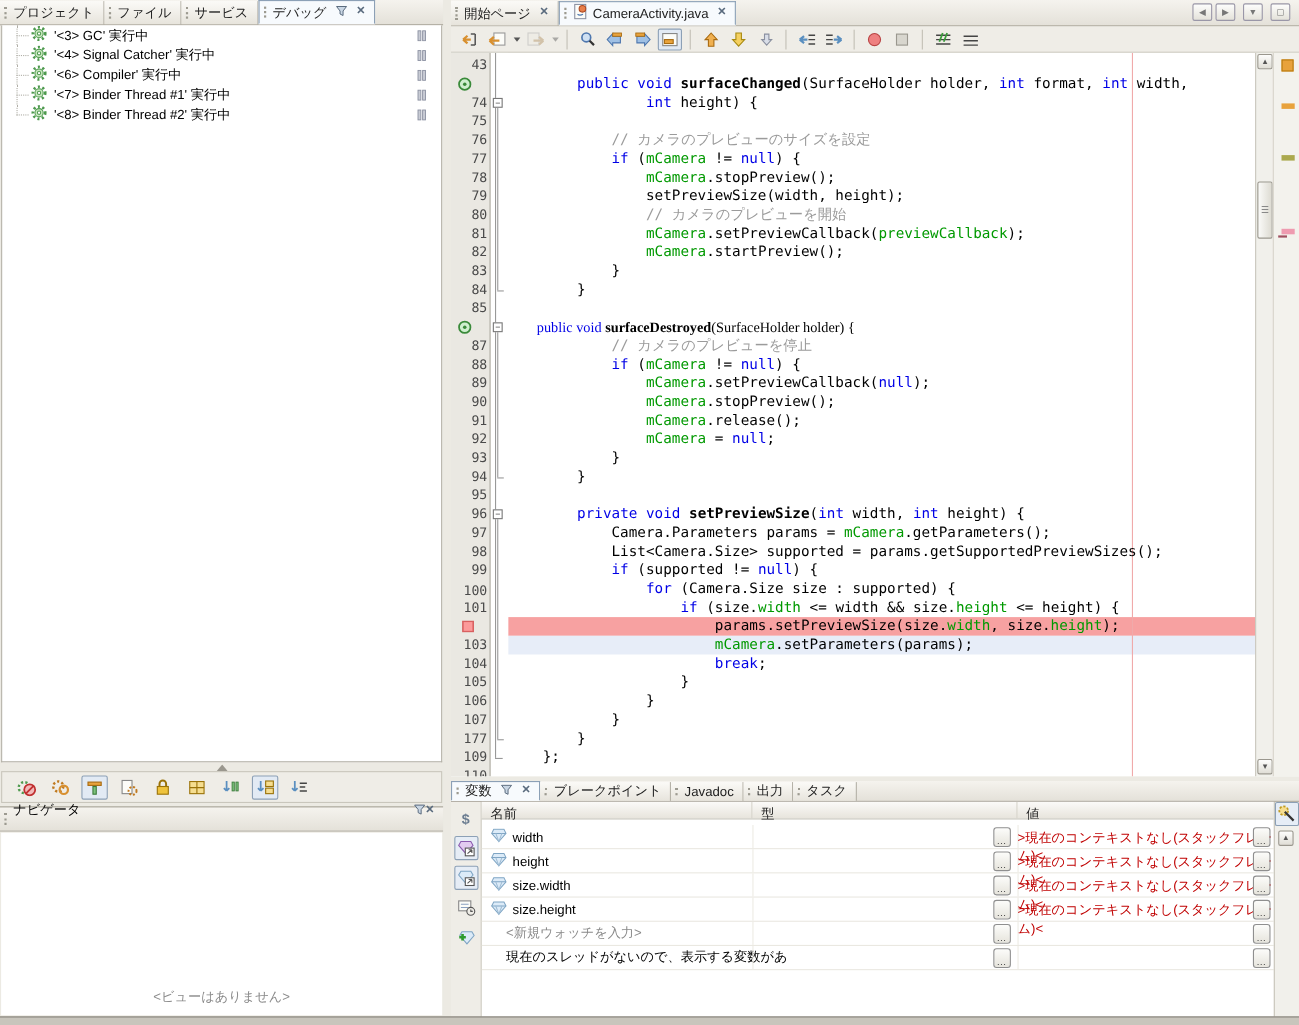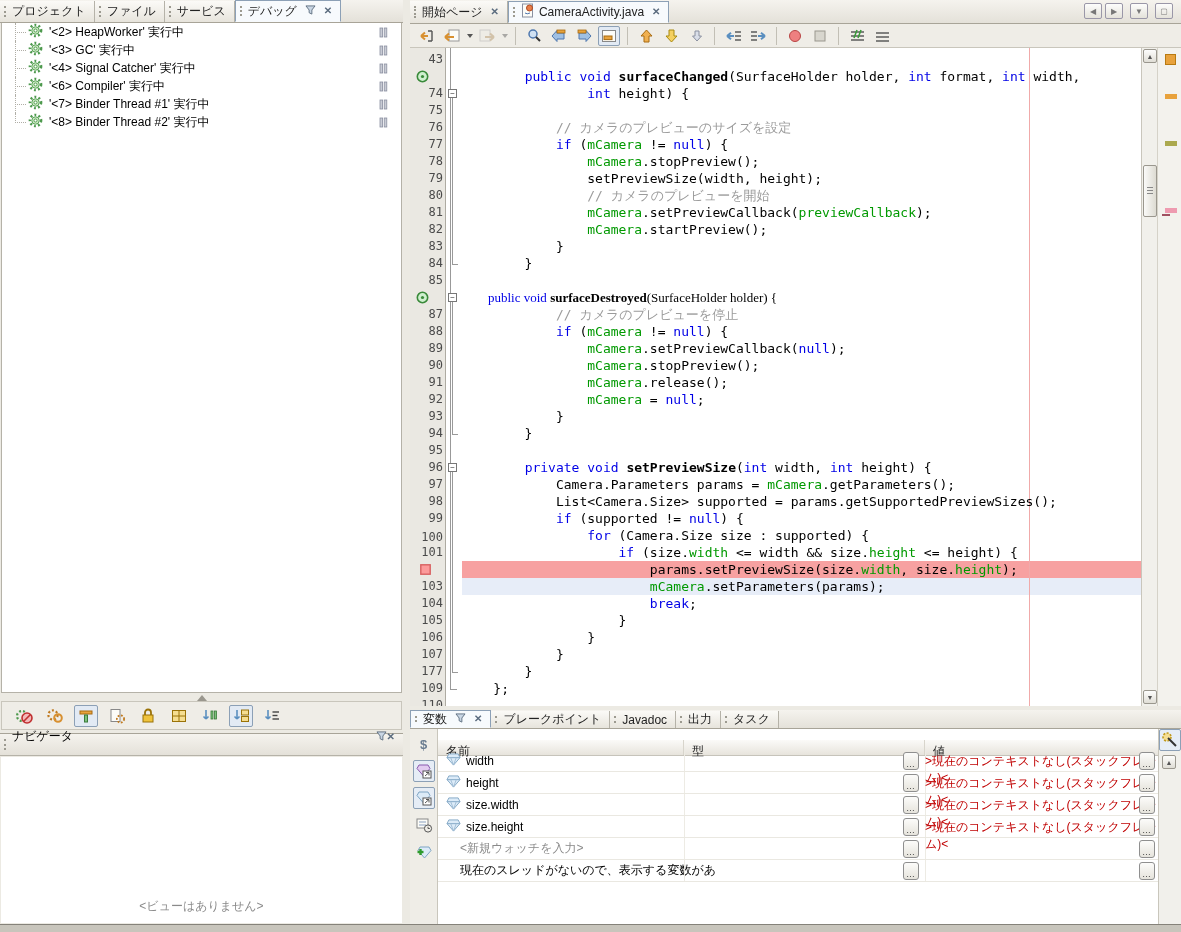--- a/index.html
+++ b/index.html
@@ -71,21 +71,21 @@
   #errorstripe { position:absolute; left:747px; top:0; width:24px; height:658px; background:#F3F2ED; border-left:1px solid #D5D2C8; }
   .stripe-mark { position:absolute; left:7px; }
 
   
   #bottom-tabbar { left:410px; top:710px; width:771px; height:19px; }
   #bottom-tabbar .tab { height:17px; } #bottom-tabbar .tab.sel { height:18px; }
   #vars-toolbar { left:410px; top:729px; width:28px; height:203px; background:#EFEDE7; border-right:1px solid #C9C6BC; display:flex; flex-direction:column; align-items:center; gap:5px; padding-top:4px; }
   .vbtn { width:22px; height:22px; display:flex; align-items:center; justify-content:center; border:1px solid transparent; border-radius:2px; }
   .vbtn.pressed { border:1px solid #8CA0B6; background:#E6EDF6; }
   #vars-table { left:438px; top:729px; width:720px; height:203px; background:#fff; }
-  #vars-header { position:absolute; left:0; top:0; width:720px; height:16px; background:linear-gradient(#FBFAF8,#E7E4DC); border-bottom:1px solid #C6C3BA; display:flex;margin-top:11px; }
+  #vars-header { position:absolute; left:0; top:0; width:720px; height:16px; background:linear-gradient(#FBFAF8,#E7E4DC); border-bottom:1px solid #C6C3BA; display:flex; }
   .hcell { padding:3px 0 0 8px; border-right:1px solid #D8D5CC; color:#222; }
   .vrow { position:absolute; left:0; width:720px; height:22px; border-bottom:1px solid #EAE8E1; display:flex; align-items:center; }
   .vcol-sep { position:absolute; top:0; bottom:0; width:1px; background:#EDEBE4; }
   .vname { display:flex; align-items:center; gap:5px; padding-left:8px; }
   .vval-err { color:#C00000; }
   .vname.ph, .vname.msg { color:#8A8A8A; padding-left:22px; }
   .vname.msg { color:#000; }
   .ellipsis-btn { position:absolute; width:16px; height:18px; top:2px; border:1px solid #8F8F8F; border-radius:3px;
     background:linear-gradient(#FCFCFA,#E6E4DC); font-size:9px; letter-spacing:1px; color:#444; text-align:center; line-height:22px; }
   #vars-right { left:1158px; top:729px; width:23px; height:203px; background:#F1F0EB; border-left:1px solid #C9C6BC; }
@@ -112,33 +112,20 @@
         <span>デバッグ</span>
         <span class="mini-ico"><svg class="funnel" viewBox="0 0 12 11">
             <path d="M1 1 H11 L7.5 5.5 V10 L4.5 8.5 V5.5 Z" fill="#C9D6E4" stroke="#5A6B7E"></path>
           </svg></span>
         <span class="mini-ico xicon">✕</span>
       </div>
       <div class="tabspacer"></div>
     </div>
 
   <div class="abs" id="threads-panel">
-      <div class="thread-row">
-        <span class="tree-stub"></span>
-        <span><svg width="15" height="15" viewBox="0 0 16 16">
-            <circle cx="8" cy="8" r="6" fill="none" stroke="#4E9A4E" stroke-width="2.6" stroke-dasharray="2 2.4"></circle>
-            <circle cx="8" cy="8" r="4" fill="#C9E8BF" stroke="#4E9A4E"></circle>
-            <circle cx="8" cy="8" r="1.6" fill="#fff" stroke="#4E9A4E"></circle>
-          </svg></span>
-        <span class="thread-label">'&lt;2&gt; HeapWorker' 実行中</span>
-        <span class="pause-ico"><svg width="11" height="11" viewBox="0 0 11 11">
-            <rect x="2" y="1" width="2.6" height="9" fill="#C8CBD4" stroke="#8A8FA0" stroke-width="0.8"></rect>
-            <rect x="6.2" y="1" width="2.6" height="9" fill="#C8CBD4" stroke="#8A8FA0" stroke-width="0.8"></rect>
-          </svg></span>
-      </div>
       <div class="thread-row">
         <span class="tree-stub"></span>
         <span><svg width="15" height="15" viewBox="0 0 16 16">
             <circle cx="8" cy="8" r="6" fill="none" stroke="#4E9A4E" stroke-width="2.6" stroke-dasharray="2 2.4"></circle>
             <circle cx="8" cy="8" r="4" fill="#C9E8BF" stroke="#4E9A4E"></circle>
             <circle cx="8" cy="8" r="1.6" fill="#fff" stroke="#4E9A4E"></circle>
           </svg></span>
         <span class="thread-label">'&lt;3&gt; GC' 実行中</span>
         <span class="pause-ico"><svg width="11" height="11" viewBox="0 0 11 11">
             <rect x="2" y="1" width="2.6" height="9" fill="#C8CBD4" stroke="#8A8FA0" stroke-width="0.8"></rect>

